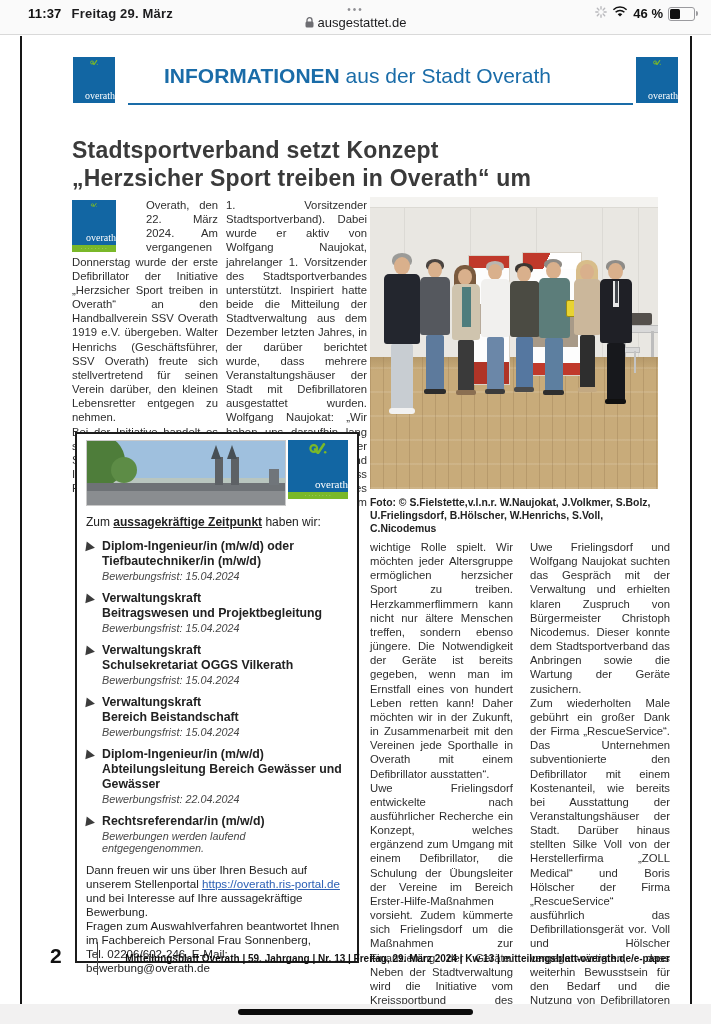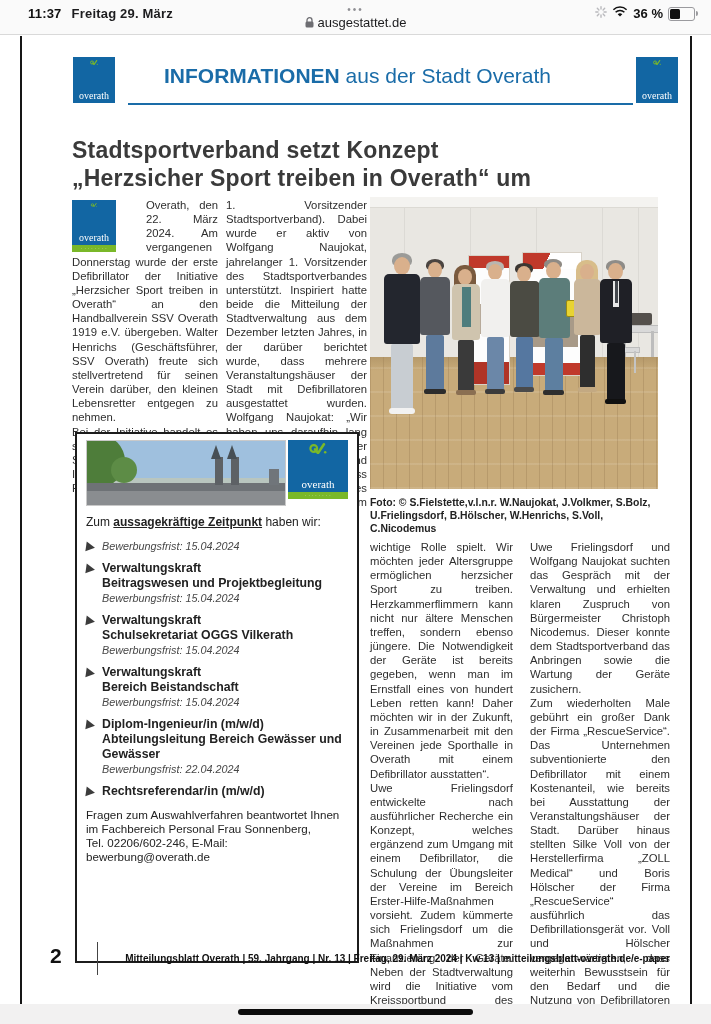--- a/index.html
+++ b/index.html
@@ -19,21 +19,21 @@
   
   .batt{position:relative;width:25px;height:12px;border:1px solid #9a9a9e;border-radius:3px;}
   .batt .fill{position:absolute;left:1px;top:1px;bottom:1px;width:40%;background:#111;border-radius:1.5px;}
   .batt .nub{position:absolute;right:-4px;top:3px;width:2px;height:5px;background:#9a9a9e;border-radius:0 2px 2px 0;}
 
   
   .edge{background:#161616;width:2px;top:36px;height:970px;}
   .edge.l{left:20px;} .edge.r{left:690px;}
 
   
-  .ovlogo{background:#1266a3;display:flex;flex-direction:column;align-items:center;justify-content:flex-end;gap:25px;}
+  .ovlogo{background:#1266a3;display:flex;flex-direction:column;align-items:flex-end;justify-content:flex-end;gap:25px;}
   .ovlogo svg{display:block;margin:3px auto 0;}
   .ovlogo .ovname{font-family:"Liberation Serif",serif;color:#ffffff;font-size:10px;line-height:11px;padding-bottom:2px;}
   .ovstrip{background:#7ab829;color:#eaf4d8;font-size:4px;text-align:center;line-height:7px;height:7px;overflow:hidden;letter-spacing:.5px;}
   .hdr-title{left:120px;top:64px;width:475px;text-align:center;color:#1a6ca8;font-size:21px;white-space:nowrap;}
   .hdr-title b{font-weight:800;}
   .hdr-rule{left:128px;top:103px;width:505px;height:2px;background:#1a6ca8;}
 
   
   .a-title{left:72px;top:136px;width:560px;font-size:23px;line-height:28px;font-weight:700;color:#3a3a3a;letter-spacing:.2px;}
   .bodytxt{font-size:11.3px;line-height:14.15px;text-align:justify;color:#2e2e2e;white-space:pre-line;}
@@ -125,21 +125,21 @@
           </g>
         </svg>
     </span>
     <span>
       <svg width="16" height="12" viewBox="0 0 16 12">
           <path d="M8 10.6 L5.7 8.3 a3.3 3.3 0 0 1 4.6 0 Z" fill="#111"></path>
           <path d="M3.6 6.2 a6.3 6.3 0 0 1 8.8 0" fill="none" stroke="#111" stroke-width="1.5"></path>
           <path d="M1.4 3.8 a9.4 9.4 0 0 1 13.2 0" fill="none" stroke="#111" stroke-width="1.5"></path>
         </svg>
     </span>
-    <span>36 %</span>
+    <span>46 %</span>
     <span class="batt">
         <span class="fill"></span>
         <span class="nub"></span>
       </span>
   </div>
 </div>
 
 <div class="abs edge l"></div>
 <div class="abs edge r"></div>
 
@@ -320,20 +320,22 @@
       </div>
       <div class="ovstrip" style="width:60px;">· · · · · · · ·</div>
     </div>
   </div>
 
   <div class="jb-intro"><span>Zum </span><b>aussagekräftige Zeitpunkt</b><span> haben wir:</span></div>
 
   <div class="job">
     <span class="arrow"></span>
     <div>
+        <div class="jt">Diplom-Ingenieur/in (m/w/d) oder
+Tiefbautechniker/in (m/w/d)</div>
          <div class="jd">Bewerbungsfrist: 15.04.2024</div>
       </div>
   </div>
   <div class="job">
     <span class="arrow"></span>
     <div>
         <div class="jt">Verwaltungskraft
 Beitragswesen und Projektbegleitung</div>
          <div class="jd">Bewerbungsfrist: 15.04.2024</div>
       </div>
@@ -359,23 +361,25 @@
     <div>
         <div class="jt">Diplom-Ingenieur/in (m/w/d)
 Abteilungsleitung Bereich Gewässer und Gewässer</div>
          <div class="jd">Bewerbungsfrist: 22.04.2024</div>
       </div>
   </div>
   <div class="job">
     <span class="arrow"></span>
     <div>
         <div class="jt">Rechtsreferendar/in (m/w/d)</div>
-      </div>
-  </div>
-
+         <div class="jd">Bewerbungen werden laufend entgegengenommen.</div>
+      </div>
+  </div>
+
+  <div class="jb-par"><span>Dann freuen wir uns über Ihren Besuch auf unserem Stellenportal </span><a href="#">https://overath.ris-portal.de</a><span> und bei Interesse auf Ihre aussagekräftige Bewerbung.</span></div>
   <div class="jb-contact">Fragen zum Auswahlverfahren beantwortet Ihnen im Fachbereich Personal Frau Sonnenberg,
 Tel. 02206/602-246, E-Mail: bewerbung@overath.de</div>
 </div>
 
 <div class="abs f-num">2</div>
 <div class="abs f-bar"></div>
 <div class="abs f-text">Mitteilungsblatt Overath | 59. Jahrgang | Nr. 13 | Freitag, 29. März 2024 | Kw 13 | mitteilungsblatt-overath.de/e-paper</div>
 
 <div class="abs home-strip"></div>
 <div class="abs home-bar"></div>

